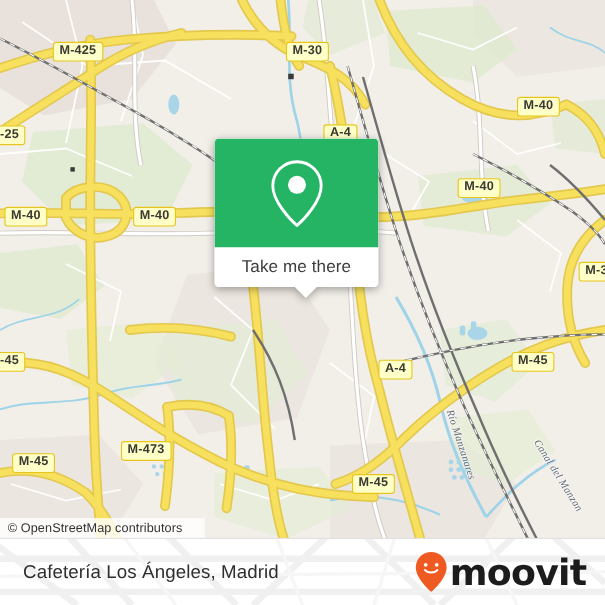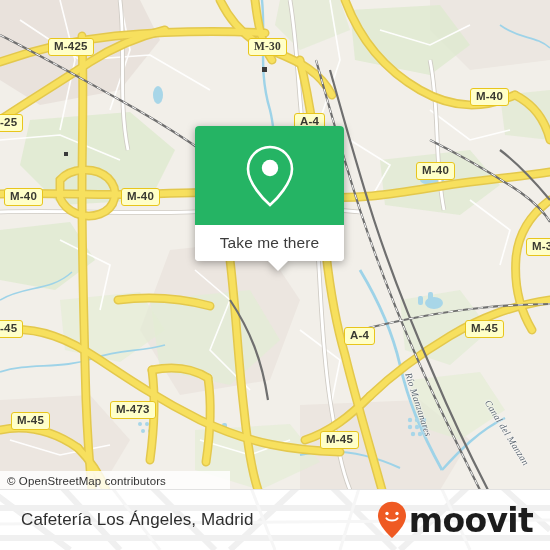--- a/index.html
+++ b/index.html
@@ -70,21 +70,21 @@
   }
   #popup-tip{
     position:absolute;left:72px;top:134px;width:0;height:0;
     border-left:11px solid transparent;
     border-right:11px solid transparent;
     border-top:11px solid #ffffff;
   }
 
   
   #osm-bar{
-    position:absolute;left:0;top:471px;width:230px;height:19px;
+    position:absolute;left:0;top:471px;width:186px;height:19px;
     background:rgba(255,255,255,.82);
     display:flex;align-items:center;text-align:center;
   }
   #osm-text{
     font-size:11.5px;color:#333;padding-left:7px;letter-spacing:.1px;
   }
 
   
   #footer{
     position:absolute;left:0;top:490px;width:550px;height:60px;
@@ -284,21 +284,21 @@
         </g>
 
         <g fill="#3a3a3a">
           <rect x="262" y="67" width="5" height="5"></rect>
           <rect x="64" y="152" width="4" height="4"></rect>
         </g>
       </g>
     </svg>
 
     <div class="shield" style="left:48px;top:38px;">M-425</div>
-    <div class="shield" style="left:248px;top:38px;font-family:Liberation Serif, serif;">M-30</div>
+    <div class="shield" style="left:260px;top:38px;">M-30</div>
     <div class="shield" style="left:470px;top:88px;">M-40</div>
     <div class="shield" style="left:294px;top:113px;">A-4</div>
     <div class="shield" style="left:-6px;top:114px;">-25</div>
     <div class="shield" style="left:416px;top:162px;">M-40</div>
     <div class="shield" style="left:4px;top:188px;">M-40</div>
     <div class="shield" style="left:121px;top:188px;">M-40</div>
     <div class="shield" style="left:526px;top:238px;">M-3</div>
     <div class="shield" style="left:-6px;top:320px;">-45</div>
     <div class="shield" style="left:465px;top:320px;">M-45</div>
     <div class="shield" style="left:344px;top:327px;">A-4</div>

